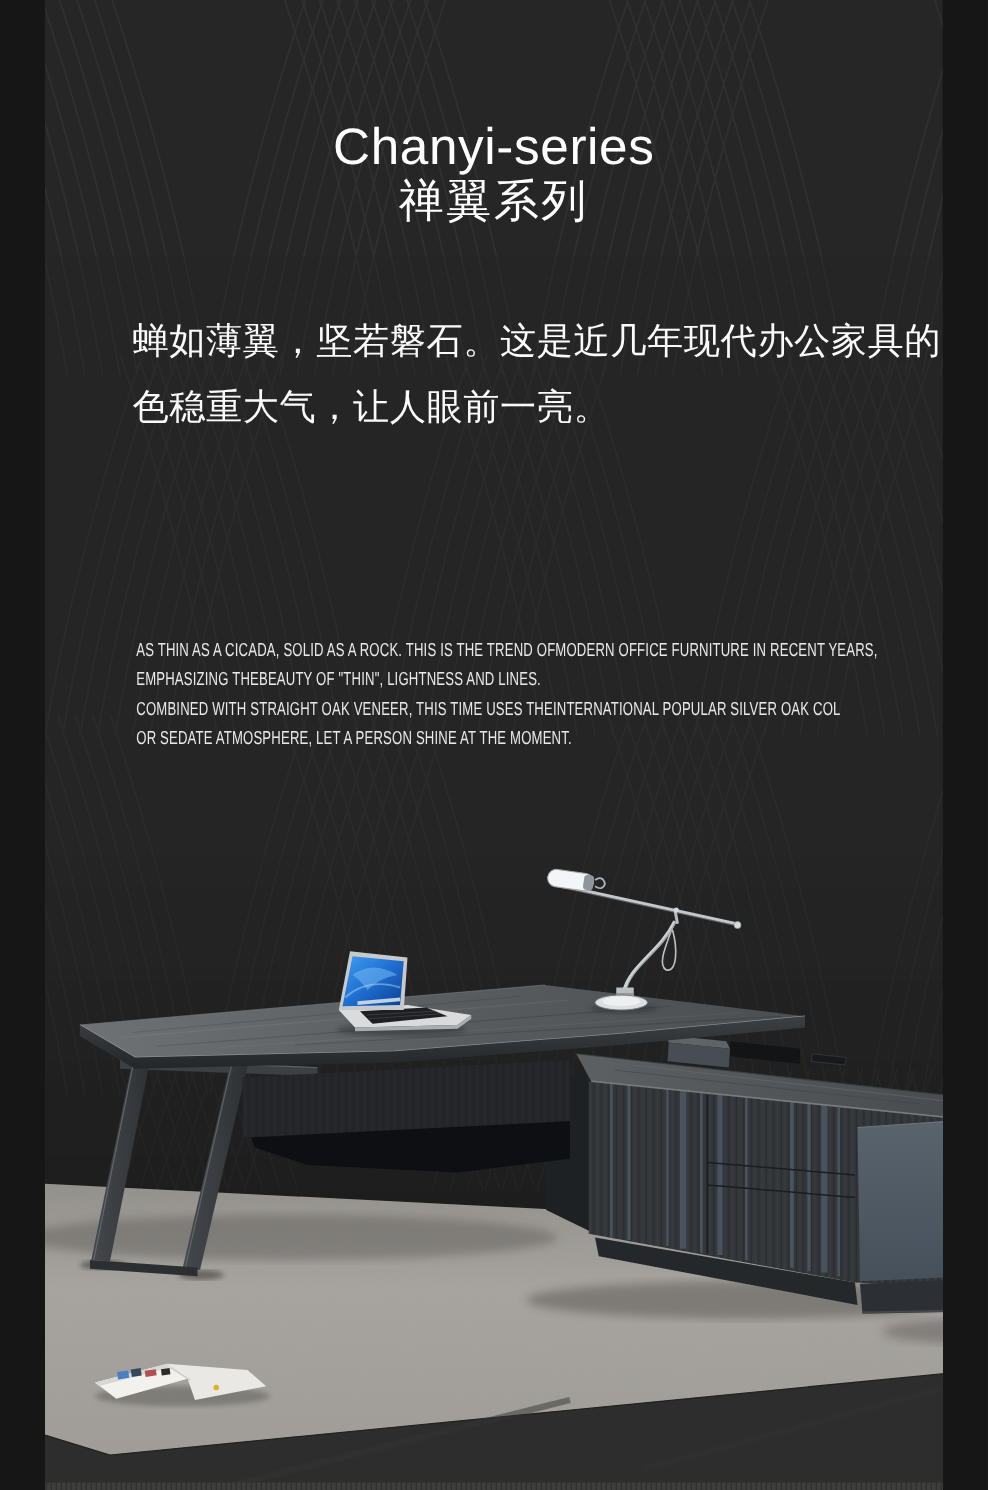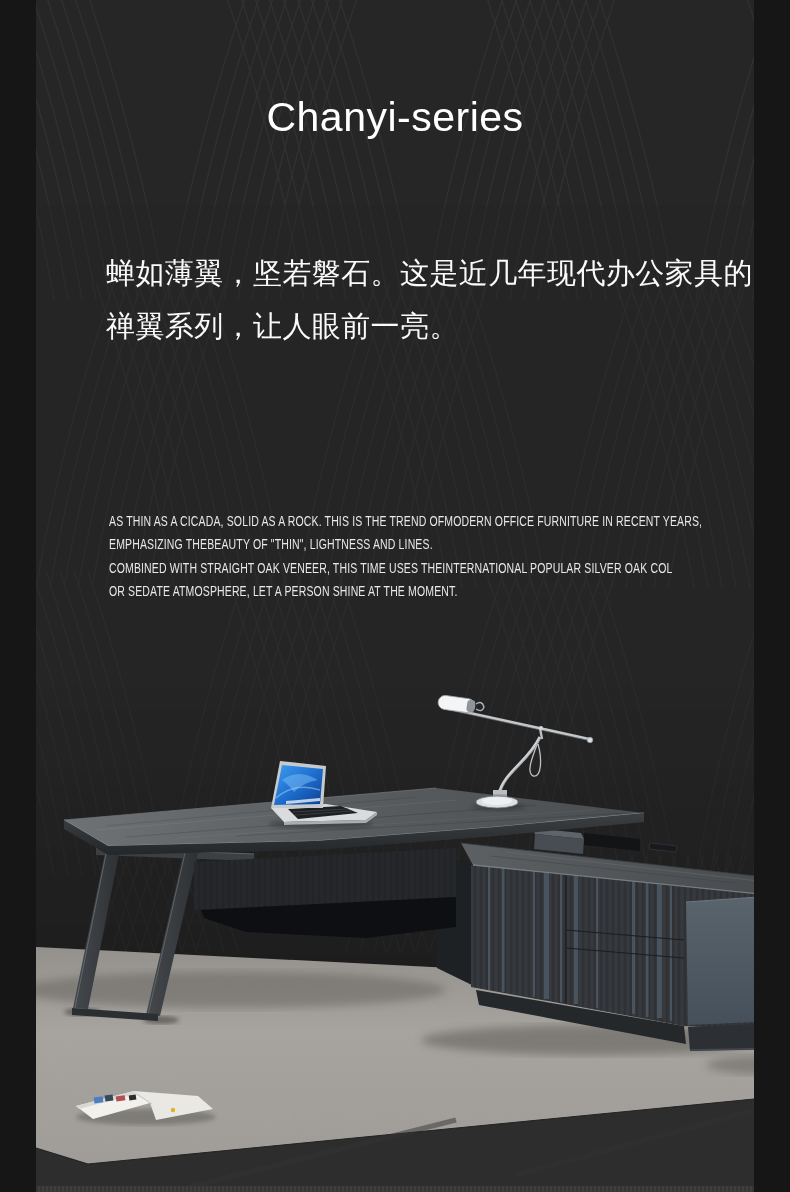--- a/index.html
+++ b/index.html
@@ -61,24 +61,25 @@
         <use href="#fan" x="120" y="860"></use>
       <use href="#fan" transform="translate(392,860) scale(-1,1)"></use>
         <use href="#fan" x="380" y="860"></use>
       <use href="#fan" transform="translate(650,860) scale(-1,1)"></use>
         <use href="#fan" x="640" y="860"></use>
     </g>
     <rect x="0" y="205" width="790" height="747" fill="#262626" opacity="0.45"></rect>
   </svg>
 
   <h1 class="title-en" style="margin:0">Chanyi-series</h1>
+  <h2 class="title-cn" style="margin:0">禅翼系列</h2>
 
   <div class="intro-cn">
     <span class="ln">蝉如薄翼，坚若磐石。这是近几年现代办公家具的</span>
-    <span class="ln">禅翼系列，让人眼前一亮。</span>
+    <span class="ln">色稳重大气，让人眼前一亮。</span>
   </div>
 
   <div class="intro-en">
     <span class="ln">AS THIN AS A CICADA, SOLID AS A ROCK. THIS IS THE TREND OFMODERN OFFICE FURNITURE IN RECENT YEARS,</span>
     <span class="ln">EMPHASIZING THEBEAUTY OF "THIN", LIGHTNESS AND LINES.</span>
     <span class="ln">COMBINED WITH STRAIGHT OAK VENEER, THIS TIME USES THEINTERNATIONAL POPULAR SILVER OAK COL</span>
     <span class="ln">OR SEDATE ATMOSPHERE, LET A PERSON SHINE AT THE MOMENT.</span>
   </div>
 
   <svg class="photo-svg" viewBox="0 0 790 552">

